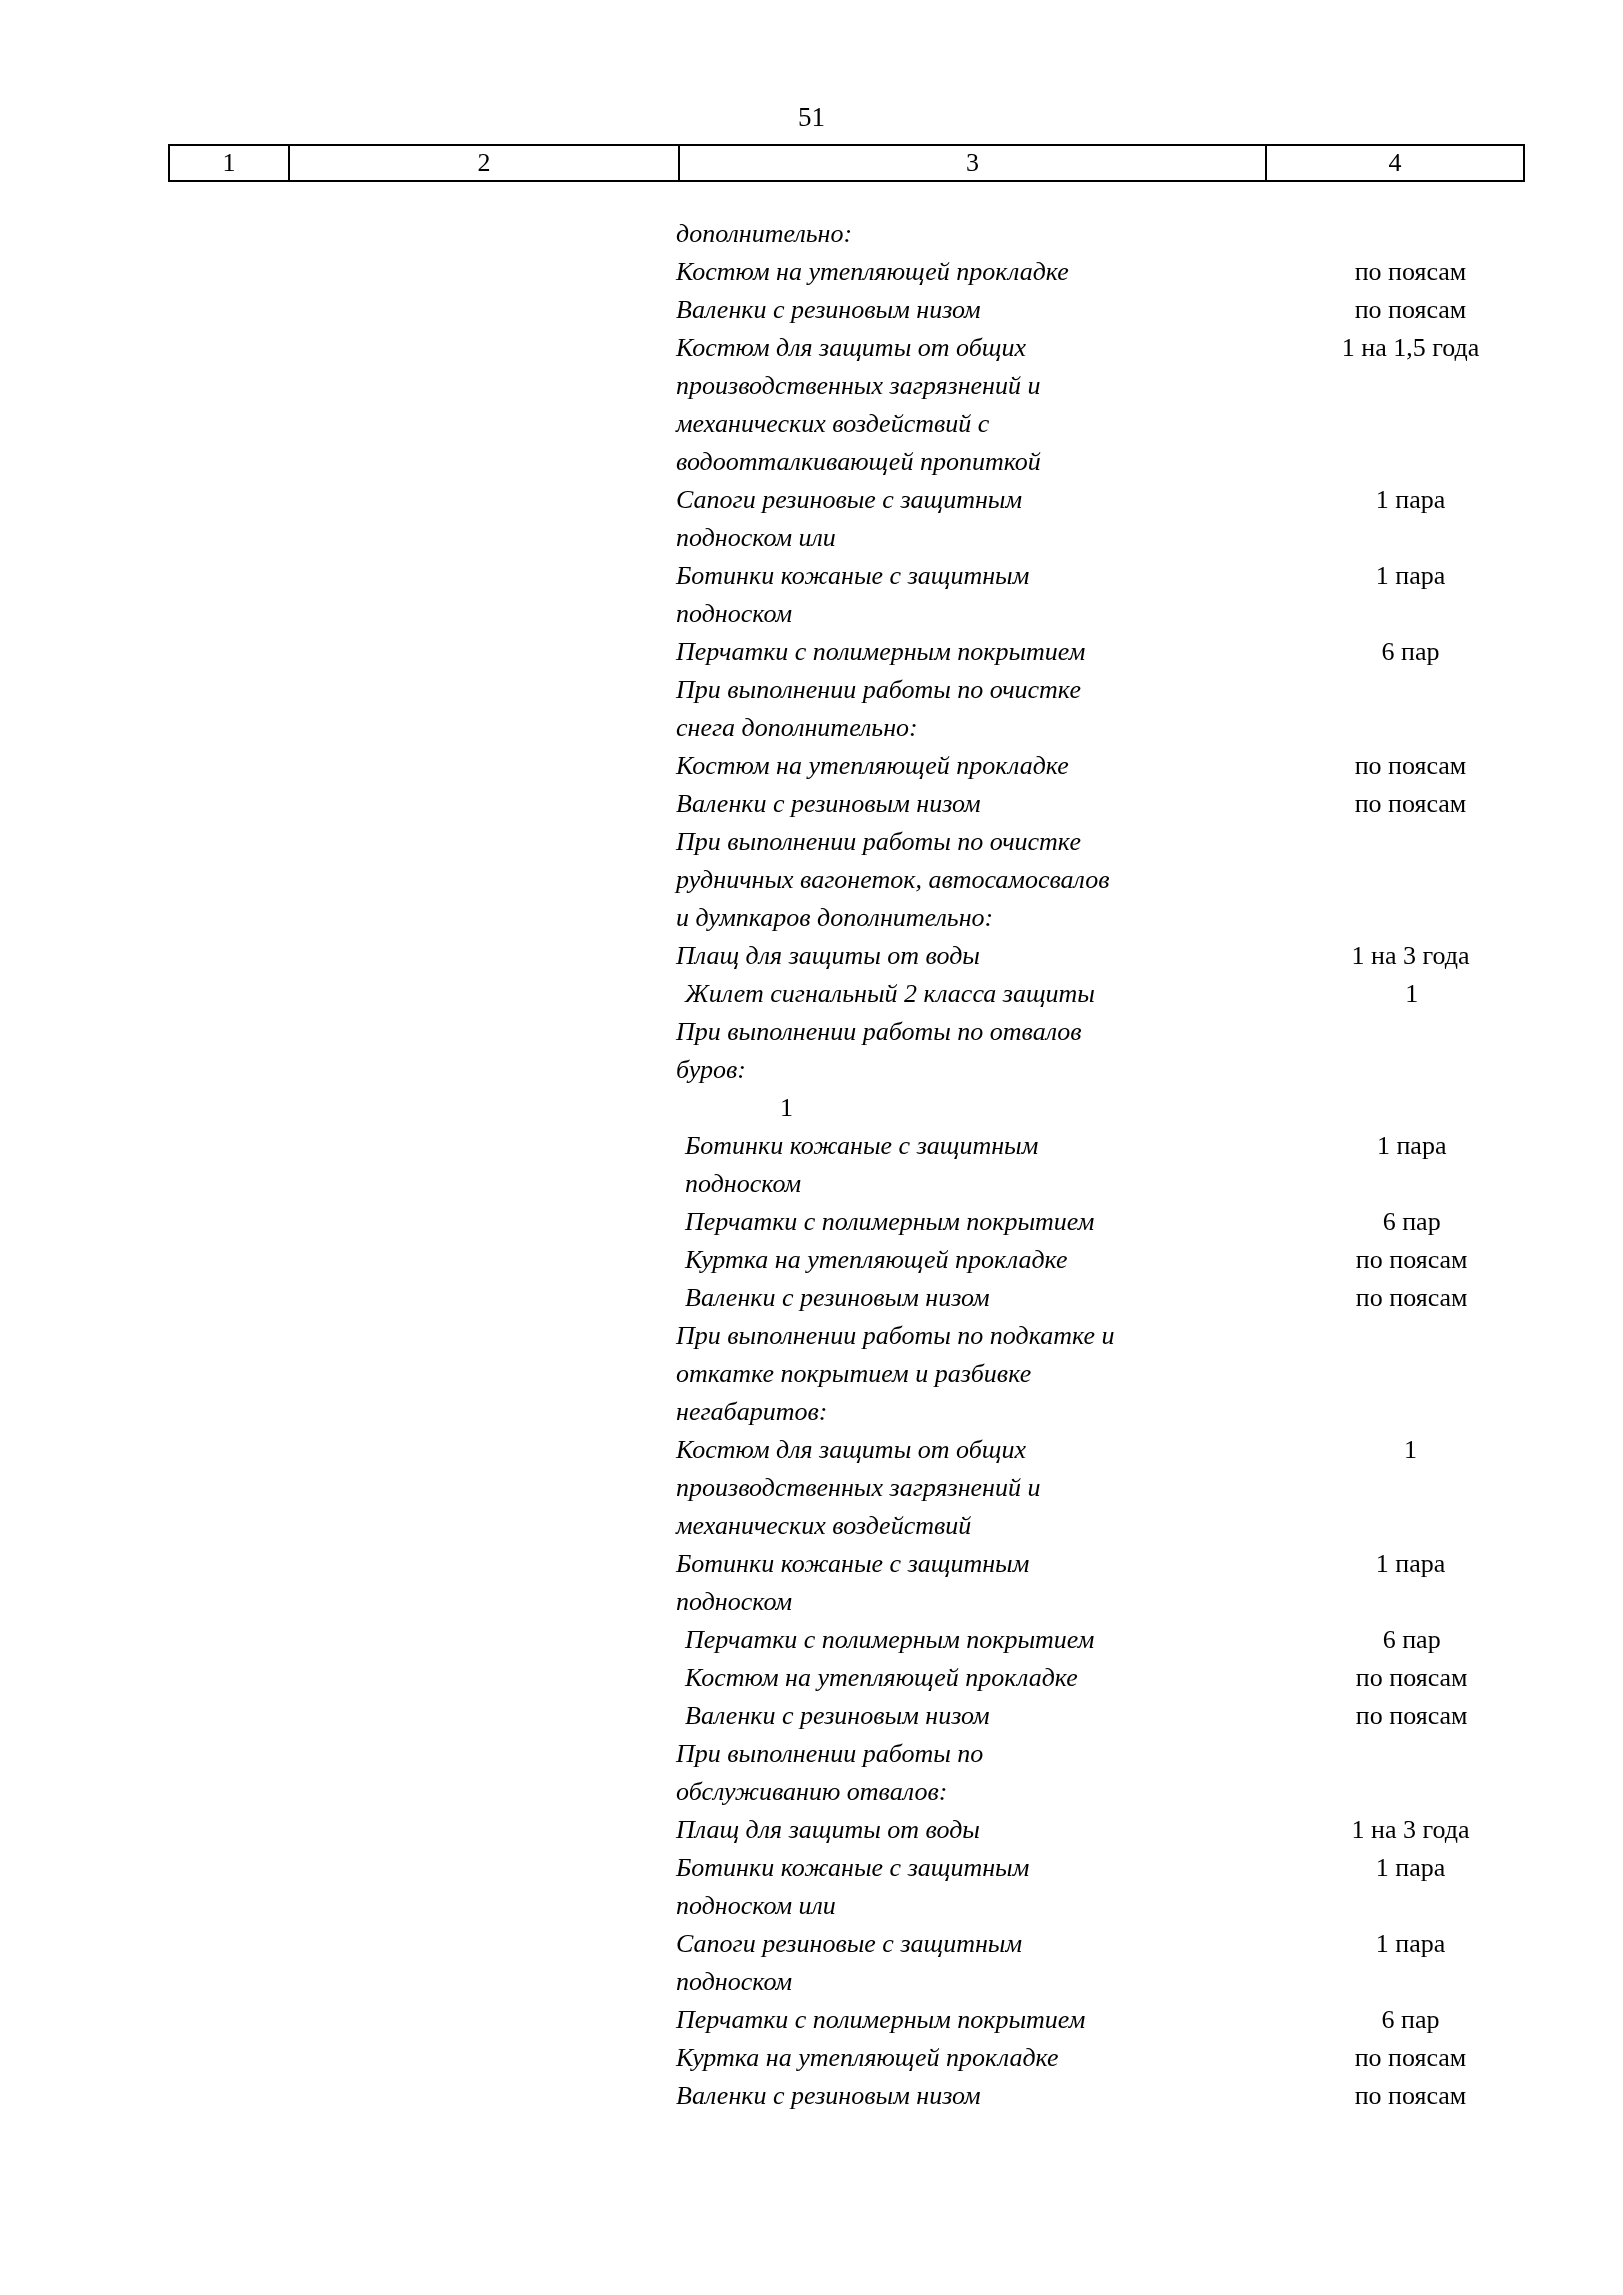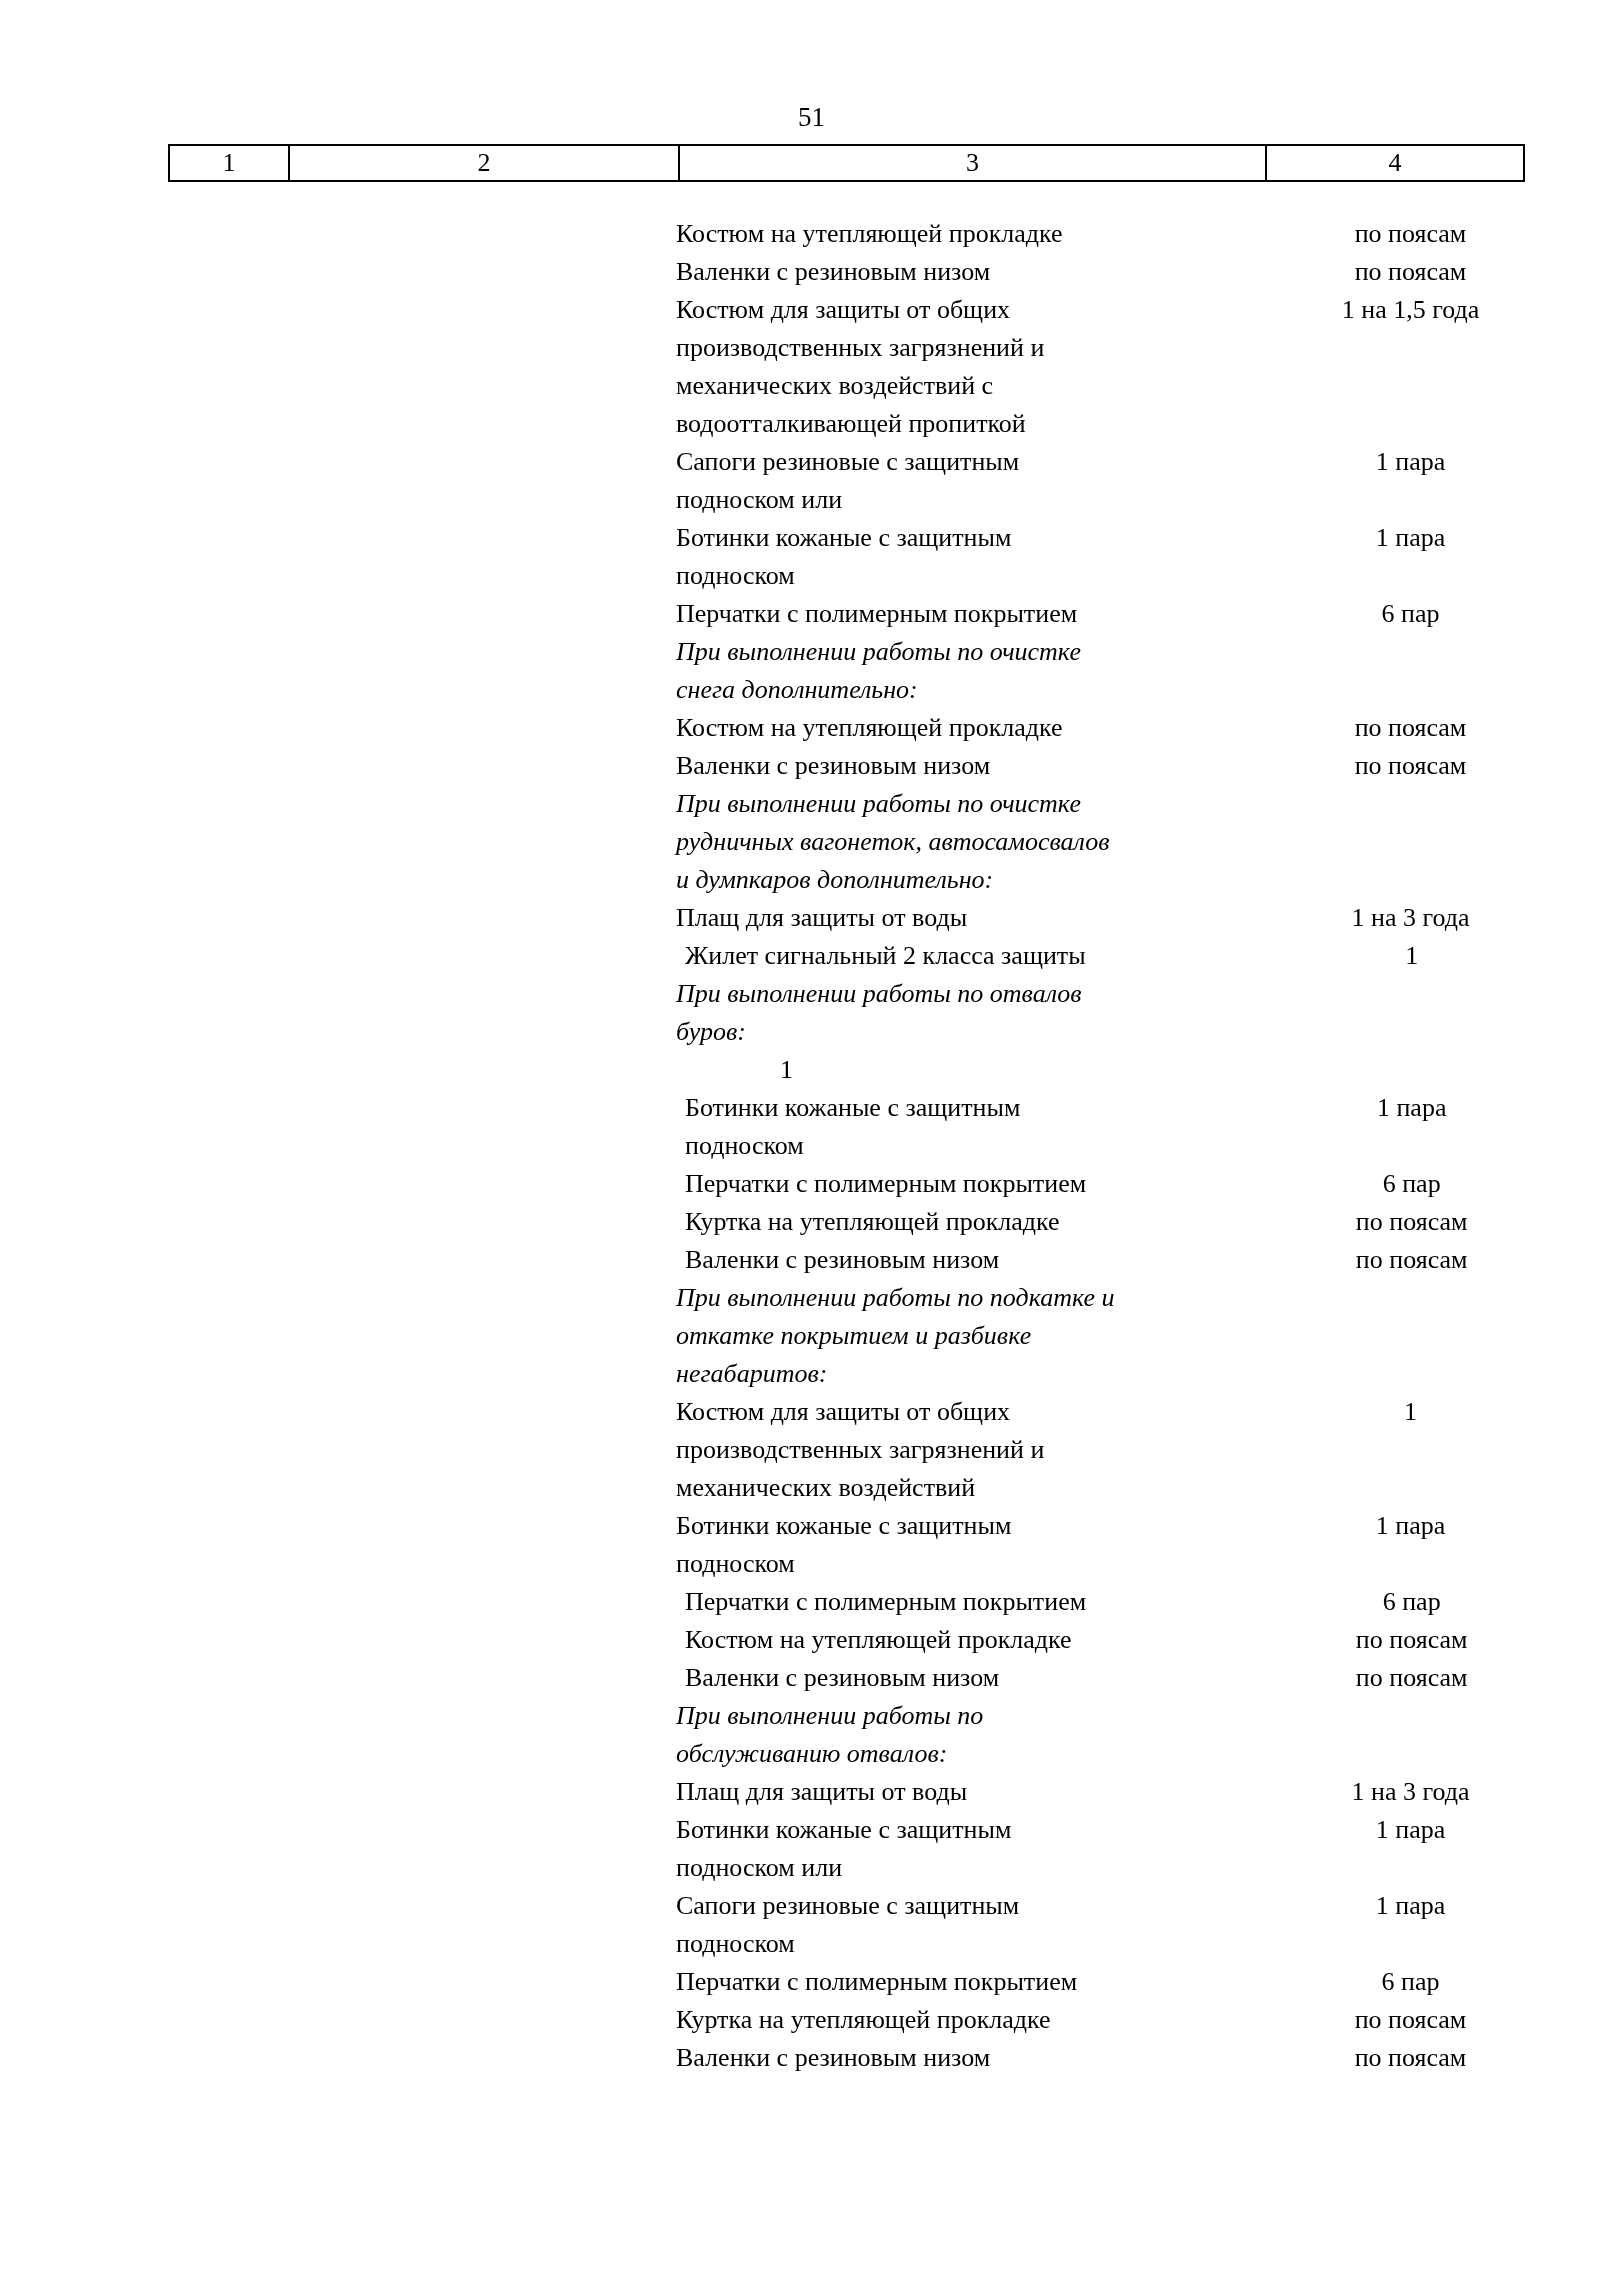--- a/index.html
+++ b/index.html
@@ -65,20 +65,21 @@
     display: flex;
     align-items: flex-start;
     width: 845px;
   }
   .cell-name {
     width: 624px;
     font-size: 26px;
     line-height: 38px;
     padding: 0;
     white-space: pre-line;
+    font-style: italic;
   }
   .cell-qty {
     width: 221px;
     font-size: 26px;
     line-height: 38px;
     text-align: center;
     padding: 0;
   }
   .italic .cell-name {
     font-style: italic;
@@ -100,20 +101,24 @@
       <td class="c1">1</td>
       <td class="c2">2</td>
       <td class="c3">3</td>
       <td class="c4">4</td>
     </tr>
   </tbody>
     </table>
 
   <div class="content">
     <div class="rows" id="rows-container">
+        <div class="row italic">
+          <div class="cell-name">дополнительно:</div>
+          <div class="cell-qty"></div>
+        </div>
         <div class="row">
           <div class="cell-name">Костюм на утепляющей прокладке</div>
           <div class="cell-qty">по поясам</div>
         </div>
         <div class="row">
           <div class="cell-name">Валенки с резиновым низом</div>
           <div class="cell-qty">по поясам</div>
         </div>
         <div class="row">
           <div class="cell-name">Костюм для защиты от общих

